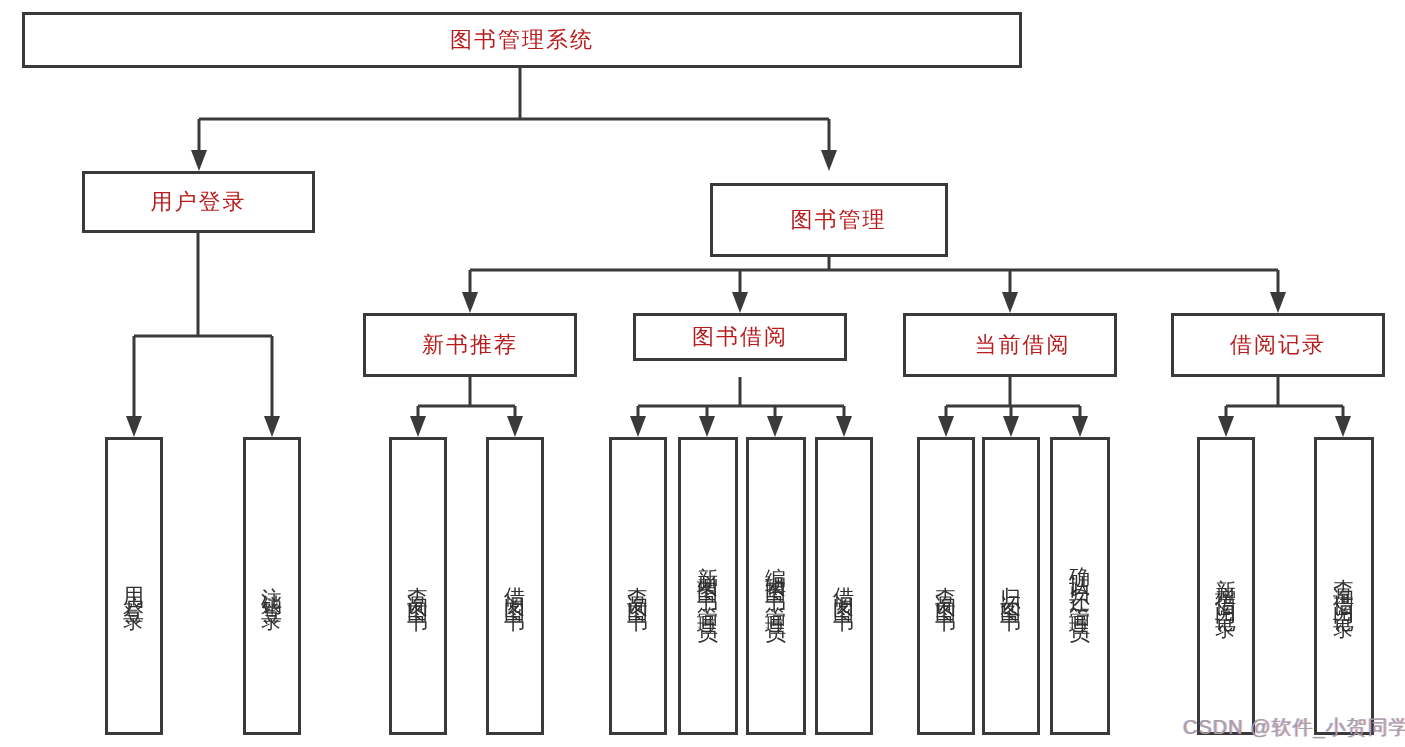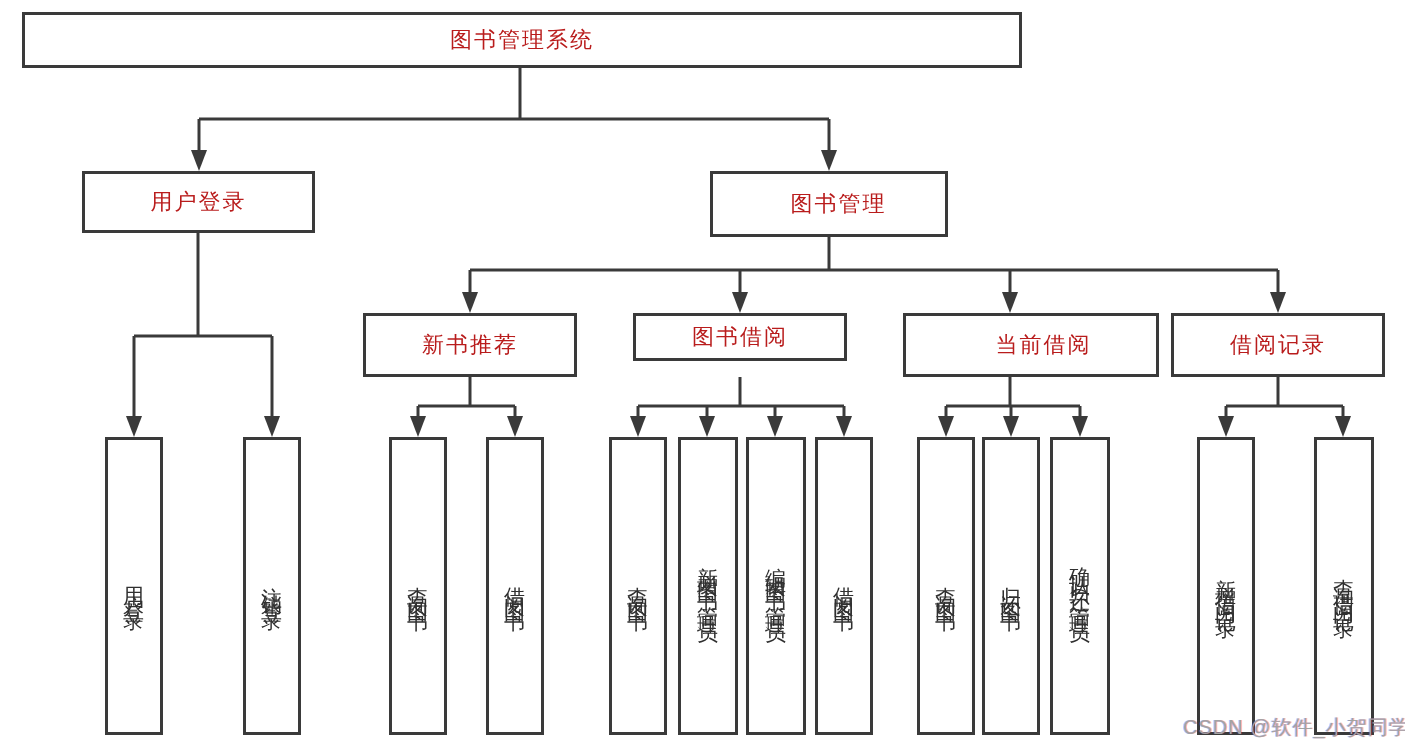--- a/index.html
+++ b/index.html
@@ -138,31 +138,31 @@
     </g>
   </svg>
 
   <div class="node" style="left:22px; top:12px; width:1000px; height:56px;">
     <span class="hlabel">图书管理系统</span>
   </div>
 
   <div class="node" style="left:82px; top:171px; width:233px; height:62px;">
     <span class="hlabel">用户登录</span>
   </div>
-  <div class="node" style="left:710px; top:171px; width:238px; height:66px;padding-left:19px;">
+  <div class="node" style="left:710px; top:183px; width:238px; height:74px;padding-left:19px;">
     <span class="hlabel">图书管理</span>
   </div>
 
   <div class="node" style="left:363px; top:313px; width:214px; height:64px;">
     <span class="hlabel">新书推荐</span>
   </div>
   <div class="node" style="left:633px; top:313px; width:214px; height:48px;">
     <span class="hlabel">图书借阅</span>
   </div>
-  <div class="node" style="left:903px; top:313px; width:256px; height:64px;padding-left:25px;">
+  <div class="node" style="left:903px; top:313px; width:214px; height:64px;padding-left:25px;">
     <span class="hlabel">当前借阅</span>
   </div>
   <div class="node" style="left:1171px; top:313px; width:214px; height:64px;">
     <span class="hlabel">借阅记录</span>
   </div>
 
   <div class="leaf" style="left:105px;">
     <span class="vlabel">用户登录</span>
   </div>
   <div class="leaf" style="left:243px;">

